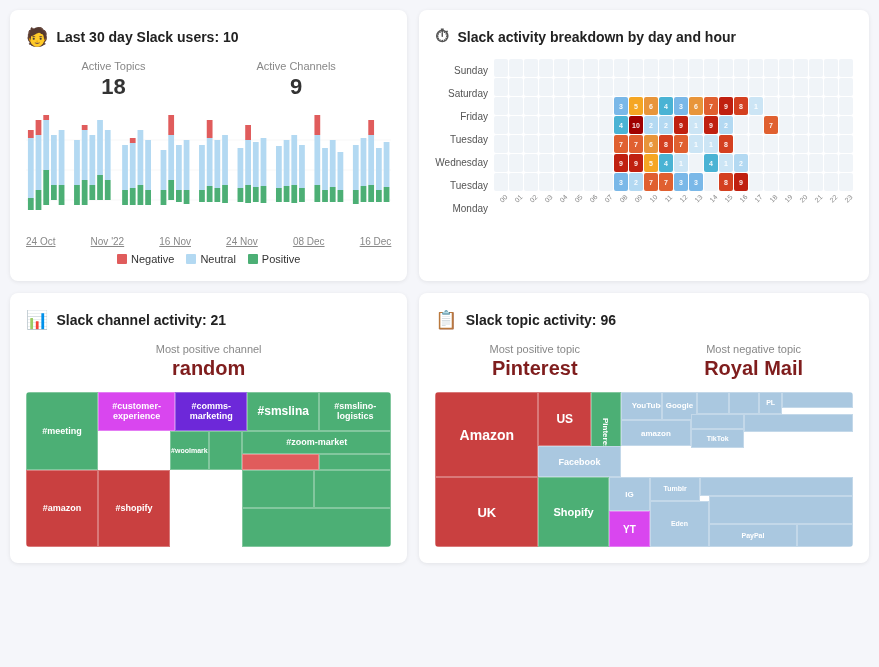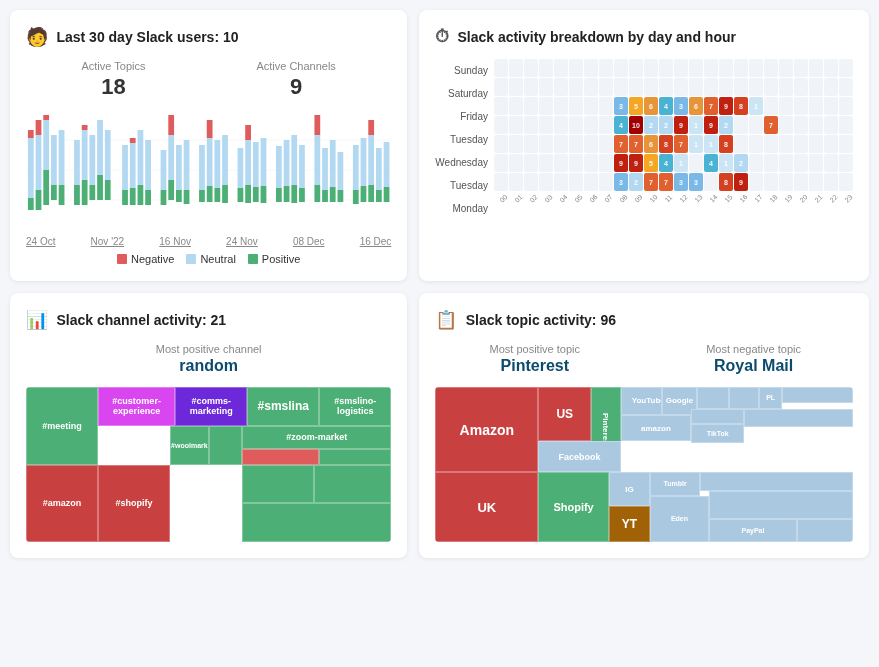--- a/index.html
+++ b/index.html
@@ -135,23 +135,23 @@
     .bottom-stat {
       text-align: center;
       flex: 1;
     }
     .bottom-stat-label {
       font-size: 11px;
       color: #888;
       margin-bottom: 2px;
     }
     .bottom-stat-value {
-      font-size: 16px;
+      font-size: 20px;
       font-weight: 700;
-      color: #0c4a6e;
+      color: #7f1d1d;
     }
 
     
     .treemap-container {
       height: 155px;
       position: relative;
       overflow: hidden;
       border-radius: 4px;
     }
     .treemap-cell {
@@ -639,21 +639,21 @@
         <div class="treemap-cell" style="left: 77.4648%; top: 0%; width: 5.6338%; height: 14%; background: rgb(170, 200, 224); font-size: 7px;">PL</div>
         <div class="treemap-cell" style="left: 83.0986%; top: 0%; width: 16.9014%; height: 10%; background: rgb(170, 200, 224); font-size: 7px;"></div>
         <div class="treemap-cell" style="left: 24.6479%; top: 35%; width: 19.7183%; height: 20%; background: rgb(170, 200, 224); font-size: 9px;">Facebook</div>
         <div class="treemap-cell" style="left: 44.3662%; top: 18%; width: 16.9014%; height: 17%; background: rgb(170, 200, 224); font-size: 8px;">amazon</div>
         <div class="treemap-cell" style="left: 61.2676%; top: 14%; width: 12.6761%; height: 10%; background: rgb(170, 200, 224); font-size: 7px;"></div>
         <div class="treemap-cell" style="left: 61.2676%; top: 24%; width: 12.6761%; height: 12%; background: rgb(170, 200, 224); font-size: 7px;">TikTok</div>
         <div class="treemap-cell" style="left: 73.9437%; top: 14%; width: 26.0563%; height: 12%; background: rgb(170, 200, 224); font-size: 7px;"></div>
         <div class="treemap-cell" style="left: 0%; top: 55%; width: 24.6479%; height: 45%; background: rgb(201, 64, 64); font-size: 13px;">UK</div>
         <div class="treemap-cell" style="left: 24.6479%; top: 55%; width: 16.9014%; height: 45%; background: rgb(76, 175, 117); font-size: 11px;">Shopify</div>
         <div class="treemap-cell" style="left: 41.5493%; top: 55%; width: 9.85915%; height: 22%; background: rgb(170, 200, 224); font-size: 8px;">IG</div>
-        <div class="treemap-cell" style="left: 41.5493%; top: 77%; width: 9.85915%; height: 23%; background: #a16207; font-size: 12px;">YT</div>
+        <div class="treemap-cell" style="left: 41.5493%; top: 77%; width: 9.85915%; height: 23%; background: #d946ef; font-size: 10px;">YT</div>
         <div class="treemap-cell" style="left: 51.4085%; top: 55%; width: 11.9718%; height: 15%; background: rgb(170, 200, 224); font-size: 7px;">Tumblr</div>
         <div class="treemap-cell" style="left: 63.3803%; top: 55%; width: 36.6197%; height: 12%; background: rgb(170, 200, 224); font-size: 7px;"></div>
         <div class="treemap-cell" style="left: 51.4085%; top: 70%; width: 14.0845%; height: 30%; background: rgb(170, 200, 224); font-size: 7px;">Eden</div>
         <div class="treemap-cell" style="left: 65.493%; top: 67%; width: 34.507%; height: 18%; background: rgb(170, 200, 224); font-size: 7px;"></div>
         <div class="treemap-cell" style="left: 65.493%; top: 85%; width: 21.1268%; height: 15%; background: rgb(170, 200, 224); font-size: 7px;">PayPal</div>
         <div class="treemap-cell" style="left: 86.6197%; top: 85%; width: 13.3803%; height: 15%; background: rgb(170, 200, 224); font-size: 7px;"></div>
       </div>
   </div>
 
 </div>

